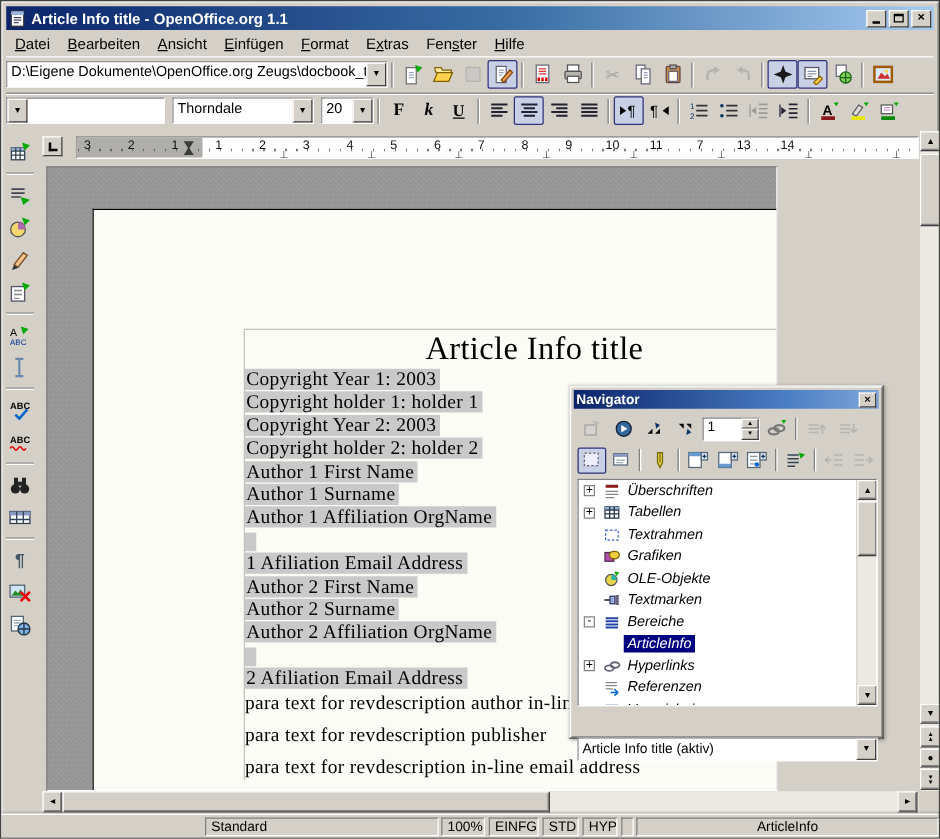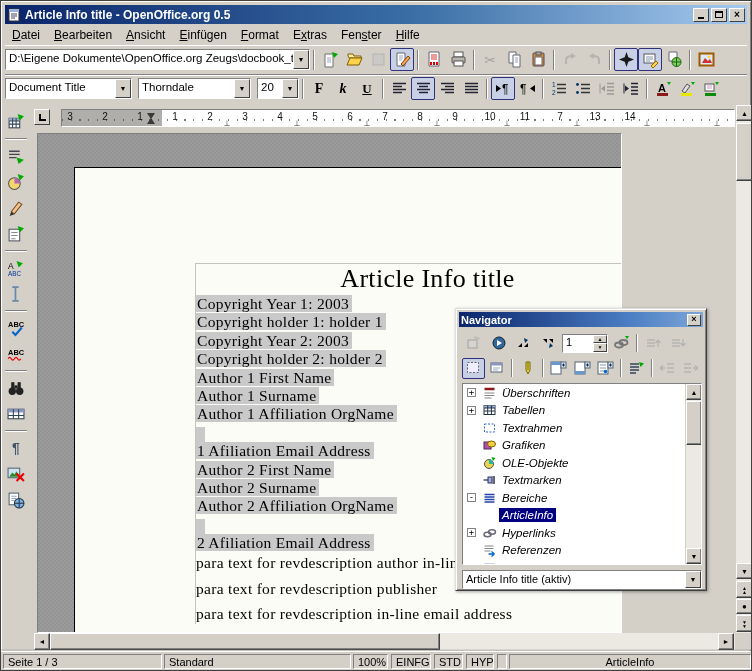--- a/index.html
+++ b/index.html
@@ -140,21 +140,21 @@
 <div class="win">
 
   <div class="titlebar">
     <span>
       <svg width="14" height="14" viewBox="0 0 14 14">
           <rect x="2" y="1" width="10" height="12" fill="#fff" stroke="#333"></rect>
           <rect x="2" y="1" width="10" height="3" fill="#9ab4dd"></rect>
           <path d="M4 6h6M4 8h6M4 10h4" stroke="#446" stroke-width="1"></path>
         </svg>
     </span>
-    <span class="title-text">Article Info title - OpenOffice.org 0.5</span>
+    <span class="title-text">Article Info title - OpenOffice.org 1.1</span>
     <span class="wbtns">
       <span class="wbtn">
           <span class="gmin"></span>
         </span>
       <span class="wbtn">
           <span class="gmax"></span>
         </span>
       <span class="wbtn">×</span>
     </span>
   </div>
@@ -274,21 +274,20 @@
         <svg width="17" height="17" viewBox="0 0 17 17">
           <rect x="1.5" y="2.5" width="14" height="12" fill="#dceaf8" stroke="#a05a00" stroke-width="2"></rect>
           <path d="M4 12l3-5 3 3 2-2 2 4z" fill="#d03030"></path>
           <circle cx="11" cy="6" r="1.4" fill="#ffd24d"></circle>
         </svg>
       </span>
   </div>
 
   <div class="objbar">
     <div class="combo" style="width:127px;">
-      <div class="field">Document Title</div>
       <div class="cbtn">▼</div>
     </div>
     <div class="combo" style="width:113px;margin-left:6px;">
       <div class="field">Thorndale</div>
       <div class="cbtn">▼</div>
     </div>
     <div class="combo" style="width:42px;margin-left:6px;">
       <div class="field">20</div>
       <div class="cbtn">▼</div>
     </div>
@@ -769,21 +768,21 @@
         <span class="tlabel">Verzeichnisse</span>
       </div>
       <div class="ntsb">
         <span class="sbtn" style="top:0;">▲</span>
         <span class="sthumb" style="top:17px;height:44px;"></span>
         <span class="sbtn" style="top:164px;">▼</span>
       </div>
     </div>
 
     <div class="nav-combo">
-      <div class="combo" style="height:19px;">
+      <div class="combo" style="height:19px;margin-top:20px;">
         <div class="field" style="font-size:11px;">Article Info title (aktiv)</div>
         <div class="cbtn">▼</div>
       </div>
     </div>
   </div>
 
   <div class="vscroll">
     <span class="sbtn" style="top:0;">▲</span>
     <span class="sthumb" style="top:18px;height:58px;"></span>
     <span class="sbtn" style="top:458px;">▼</span>
@@ -793,21 +792,20 @@
   </div>
 
   <div class="hscroll">
     <span class="hbtn" style="left:0;">◄</span>
     <span class="hthumb" style="left:16px;width:390px;"></span>
     <span class="hbtn" style="left:684px;">►</span>
   </div>
   <div class="corner"></div>
 
   <div class="statusbar">
-    <span class="scell" style="left:2px;width:159px;">Seite 1 / 3</span>
     <span class="scell" style="left:163px;width:187px;">Standard</span>
     <span class="scell" style="left:352px;width:35px;">100%</span>
     <span class="scell" style="left:390px;width:40px;">EINFG</span>
     <span class="scell" style="left:433px;width:29px;">STD</span>
     <span class="scell" style="left:465px;width:28px;">HYP</span>
     <span class="scell" style="left:496px;width:9px;"></span>
     <span class="scell" style="left:508px;width:242px;text-align:center;">ArticleInfo</span>
   </div>
 
 </div>

